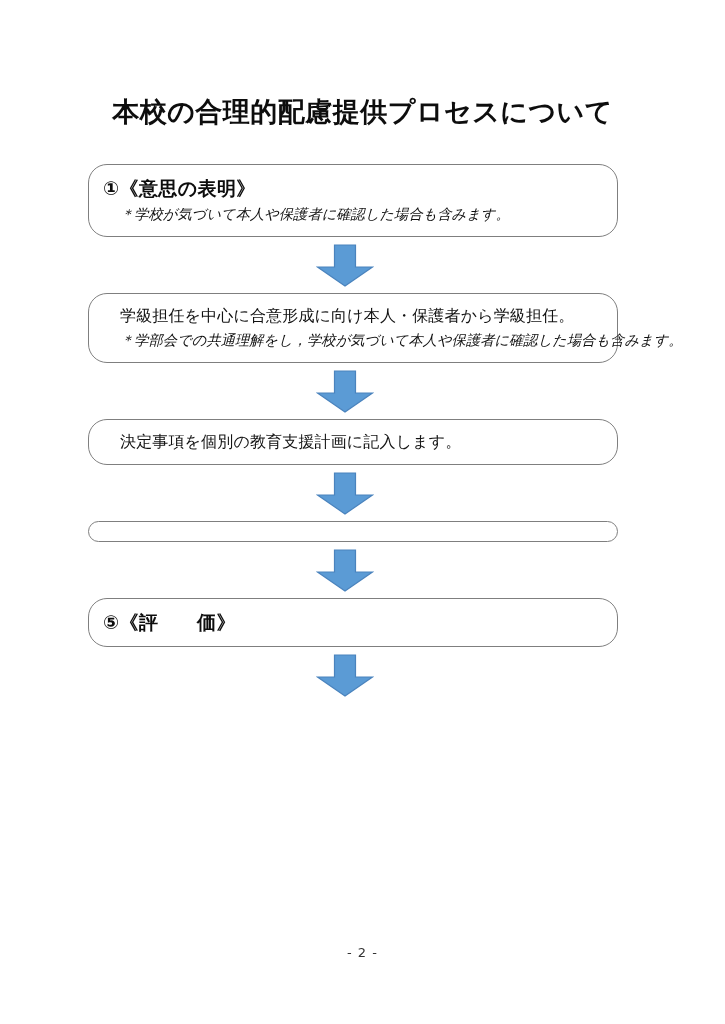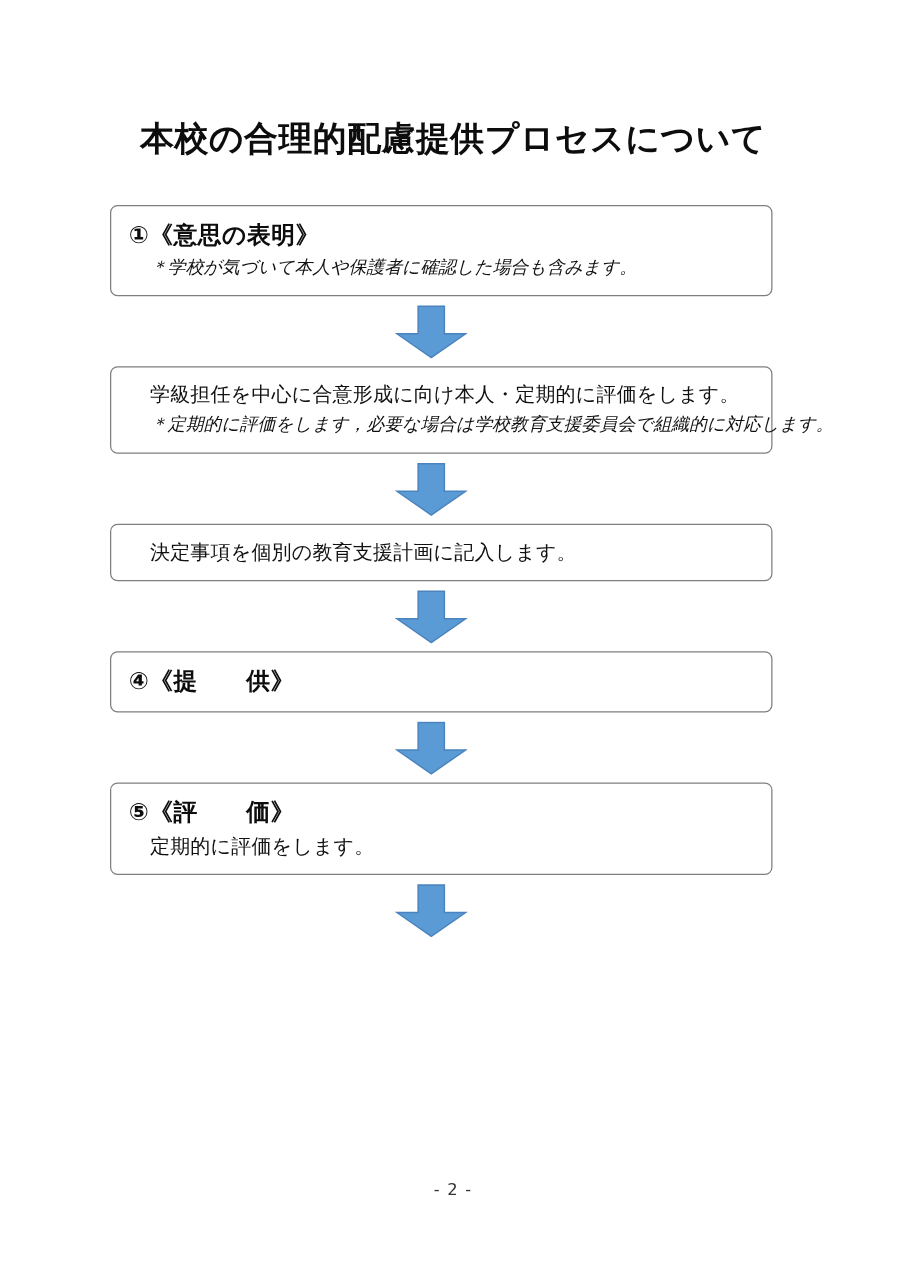--- a/index.html
+++ b/index.html
@@ -47,21 +47,21 @@
     left: 88px;
     top: 164px;
     width: 530px;
   }
 
   
   .step-box {
     box-sizing: border-box;
     width: 530px;
     border: 1px solid #7f7f7f;
-    border-radius: 6px;
+    border-radius: 19px;
     background: #ffffff;
     padding: 9px 12px 10px 14px;
   }
 
   .step-heading {
     font-size: 19px;
     line-height: 28px;
     font-weight: 600;
     color: #0d0d0d;
     letter-spacing: 0.4px;
@@ -132,53 +132,51 @@
         <div class="step-note">＊学校が気づいて本人や保護者に確認した場合も含みます。</div>
       </div>
       <div class="connector">
         <div class="arrow-wrap">
           <svg viewBox="0 0 58 43" xmlns="http://www.w3.org/2000/svg">
             <polygon points="18.5,1 39.5,1 39.5,23 56.5,23 29,42 1.5,23 18.5,23" fill="#5B9BD5" stroke="#4A83BD" stroke-width="1.2" stroke-linejoin="miter"></polygon>
           </svg>
         </div>
       </div>
       <div class="step-box">
-        <div class="step-line">学級担任を中心に合意形成に向け本人・定期的に評価をします。</div>
-        <div class="step-note">＊定期的に評価をします，必要な場合は学校教育支援委員会で組織的に対応します。</div>
+        <div class="step-line">学級担任を中心に合意形成に向け本人・保護者から学級担任。</div>
+        <div class="step-note">＊学部会での共通理解をし，学校が気づいて本人や保護者に確認した場合も含みます。</div>
       </div>
       <div class="connector">
         <div class="arrow-wrap">
           <svg viewBox="0 0 58 43" xmlns="http://www.w3.org/2000/svg">
             <polygon points="18.5,1 39.5,1 39.5,23 56.5,23 29,42 1.5,23 18.5,23" fill="#5B9BD5" stroke="#4A83BD" stroke-width="1.2" stroke-linejoin="miter"></polygon>
           </svg>
         </div>
       </div>
       <div class="step-box">
         <div class="step-line">決定事項を個別の教育支援計画に記入します。</div>
       </div>
       <div class="connector">
         <div class="arrow-wrap">
           <svg viewBox="0 0 58 43" xmlns="http://www.w3.org/2000/svg">
             <polygon points="18.5,1 39.5,1 39.5,23 56.5,23 29,42 1.5,23 18.5,23" fill="#5B9BD5" stroke="#4A83BD" stroke-width="1.2" stroke-linejoin="miter"></polygon>
           </svg>
         </div>
       </div>
       <div class="step-box">
-        <div class="step-heading">④《提　　供》</div>
       </div>
       <div class="connector">
         <div class="arrow-wrap">
           <svg viewBox="0 0 58 43" xmlns="http://www.w3.org/2000/svg">
             <polygon points="18.5,1 39.5,1 39.5,23 56.5,23 29,42 1.5,23 18.5,23" fill="#5B9BD5" stroke="#4A83BD" stroke-width="1.2" stroke-linejoin="miter"></polygon>
           </svg>
         </div>
       </div>
       <div class="step-box">
         <div class="step-heading">⑤《評　　価》</div>
-        <div class="step-line">定期的に評価をします。</div>
       </div>
       <div class="connector">
         <div class="arrow-wrap">
           <svg viewBox="0 0 58 43" xmlns="http://www.w3.org/2000/svg">
             <polygon points="18.5,1 39.5,1 39.5,23 56.5,23 29,42 1.5,23 18.5,23" fill="#5B9BD5" stroke="#4A83BD" stroke-width="1.2" stroke-linejoin="miter"></polygon>
           </svg>
         </div>
       </div>
     </div>
 

